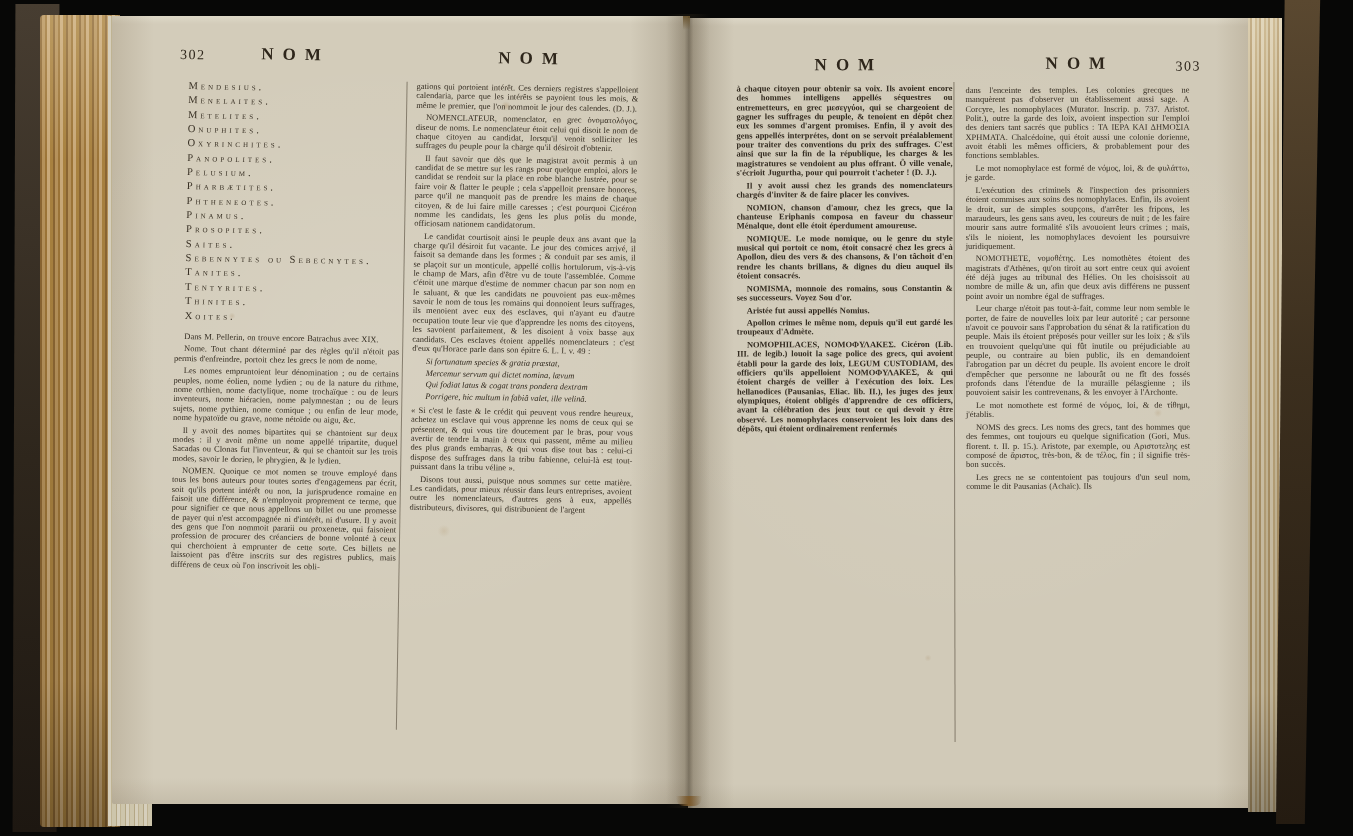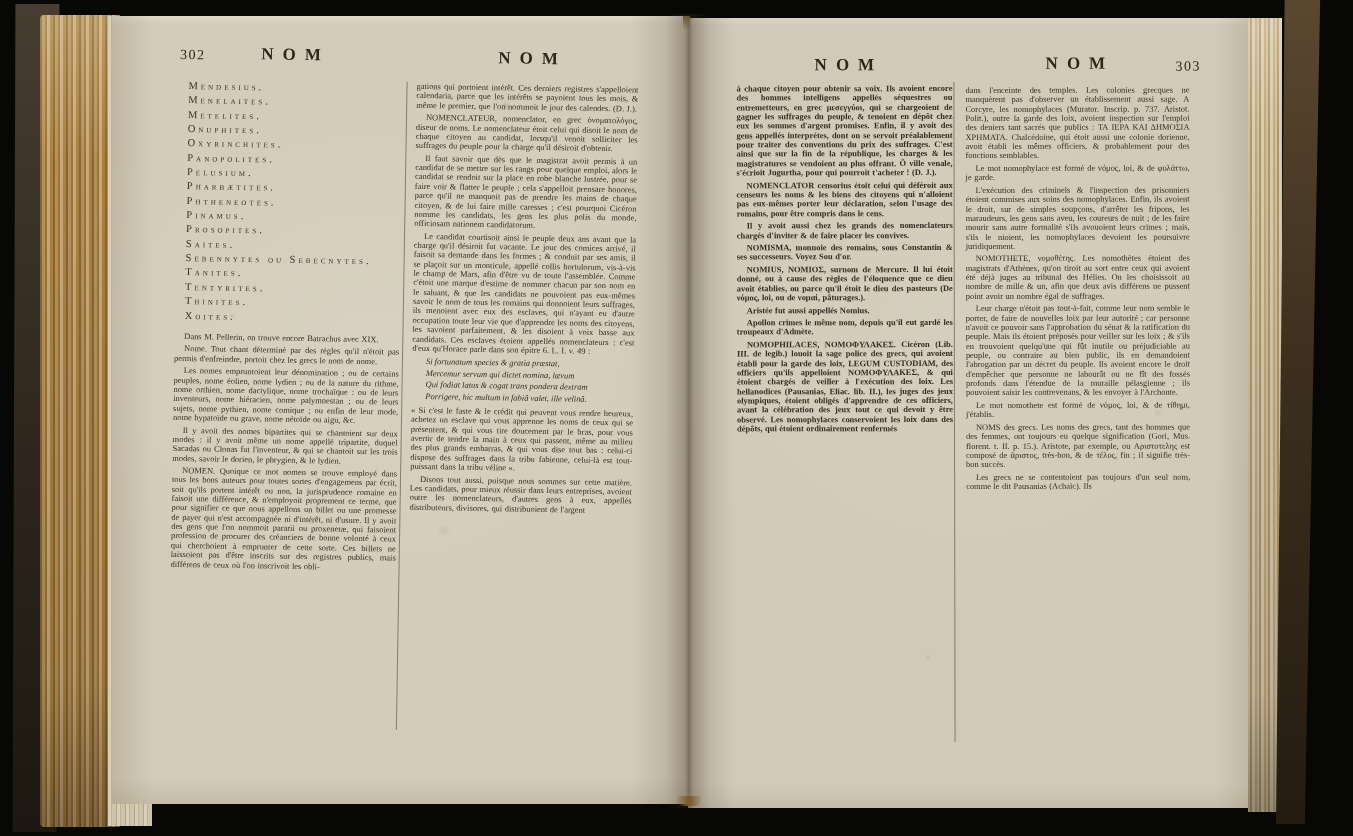--- a/index.html
+++ b/index.html
@@ -172,24 +172,24 @@
     </div>
   </div>
 
   <div class="page-inner page-inner-right">
     <div class="running-head" style="left:49px;top:37px;width:216px;">NOM</div>
     <div class="running-head" style="left:276px;top:36px;width:224px;">NOM</div>
     <div class="page-num" style="left:488px;top:41px;">303</div>
 
     <div class="col" style="left:49px;top:66px;width:216px;font-weight:bold;">
       <p class="para cont">à chaque citoyen pour obtenir sa voix. Ils avoient encore des hommes intelligens appellés séquestres ou entremetteurs, en grec μεσεγγύοι, qui se chargeoient de gagner les suffrages du peuple, &amp; tenoient en dépôt chez eux les sommes d'argent promises. Enfin, il y avoit des gens appellés interprétes, dont on se servoit préalablement pour traiter des conventions du prix des suffrages. C'est ainsi que sur la fin de la république, les charges &amp; les magistratures se vendoient au plus offrant. Ô ville venale, s'écrioit Jugurtha, pour qui pourroit t'acheter ! (D. J.).</p>
-      <p class="para">NOMENCLATOR censorius étoit celui qui déféroit aux censeurs les noms &amp; les biens des citoyens qui n'alloient pas eux-mêmes porter leur déclaration, selon l'usage des romains, pour être compris dans le cens.</p>
       <p class="para">Il y avoit aussi chez les grands des nomenclateurs chargés d'inviter &amp; de faire placer les convives.</p>
+      <p class="para">NOMION, chanson d'amour, chez les grecs, que la chanteuse Eriphanis composa en faveur du chasseur Ménalque, dont elle étoit éperdument amoureuse.</p>
+      <p class="para">NOMIQUE. Le mode nomique, ou le genre du style musical qui portoit ce nom, étoit consacré chez les grecs à Apollon, dieu des vers &amp; des chansons, &amp; l'on tâchoit d'en rendre les chants brillans, &amp; dignes du dieu auquel ils étoient consacrés.</p>
       <p class="para">NOMISMA, monnoie des romains, sous Constantin &amp; ses successeurs. Voyez Sou d'or.</p>
-      <p class="para">NOMIUS, ΝΟΜΙΟΣ, surnom de Mercure. Il lui étoit donné, ou à cause des règles de l'éloquence que ce dieu avoit établies, ou parce qu'il étoit le dieu des pasteurs (De νόμος, loi, ou de νομαί, pâturages.).</p>
       <p class="para">Aristée fut aussi appellés Nomius.</p>
       <p class="para">Apollon crimes le même nom, depuis qu'il eut gardé les troupeaux d'Admète.</p>
       <p class="para">NOMOPHILACES, ΝΟΜΟΦΥΛΑΚΕΣ. Cicéron (Lib. III. de legib.) louoit la sage police des grecs, qui avoient établi pour la garde des loix, LEGUM CUSTODIAM, des officiers qu'ils appelloient ΝΟΜΟΦΥΛΑΚΕΣ, &amp; qui étoient chargés de veiller à l'exécution des loix. Les hellanodices (Pausanias, Eliac. lib. II.), les juges des jeux olympiques, étoient obligés d'apprendre de ces officiers, avant la célébration des jeux tout ce qui devoit y être observé. Les nomophylaces conservoient les loix dans des dépôts, qui étoient ordinairement renfermés</p>
     </div>
 
     <div class="col-rule" style="left:266px;top:64px;height:660px;"></div>
 
     <div class="col" style="left:278px;top:68px;width:224px;">
       <p class="para cont">dans l'enceinte des temples. Les colonies grecques ne manquèrent pas d'observer un établissement aussi sage. A Corcyre, les nomophylaces (Murator. Inscrip. p. 737. Aristot. Polit.), outre la garde des loix, avoient inspection sur l'emploi des deniers tant sacrés que publics : ΤΑ ΙΕΡΑ ΚΑΙ ΔΗΜΟΣΙΑ ΧΡΗΜΑΤΑ. Chalcédoine, qui étoit aussi une colonie dorienne, avoit établi les mêmes officiers, &amp; probablement pour des fonctions semblables.</p>
       <p class="para">Le mot nomophylace est formé de νόμος, loi, &amp; de φυλάττω, je garde.</p>

